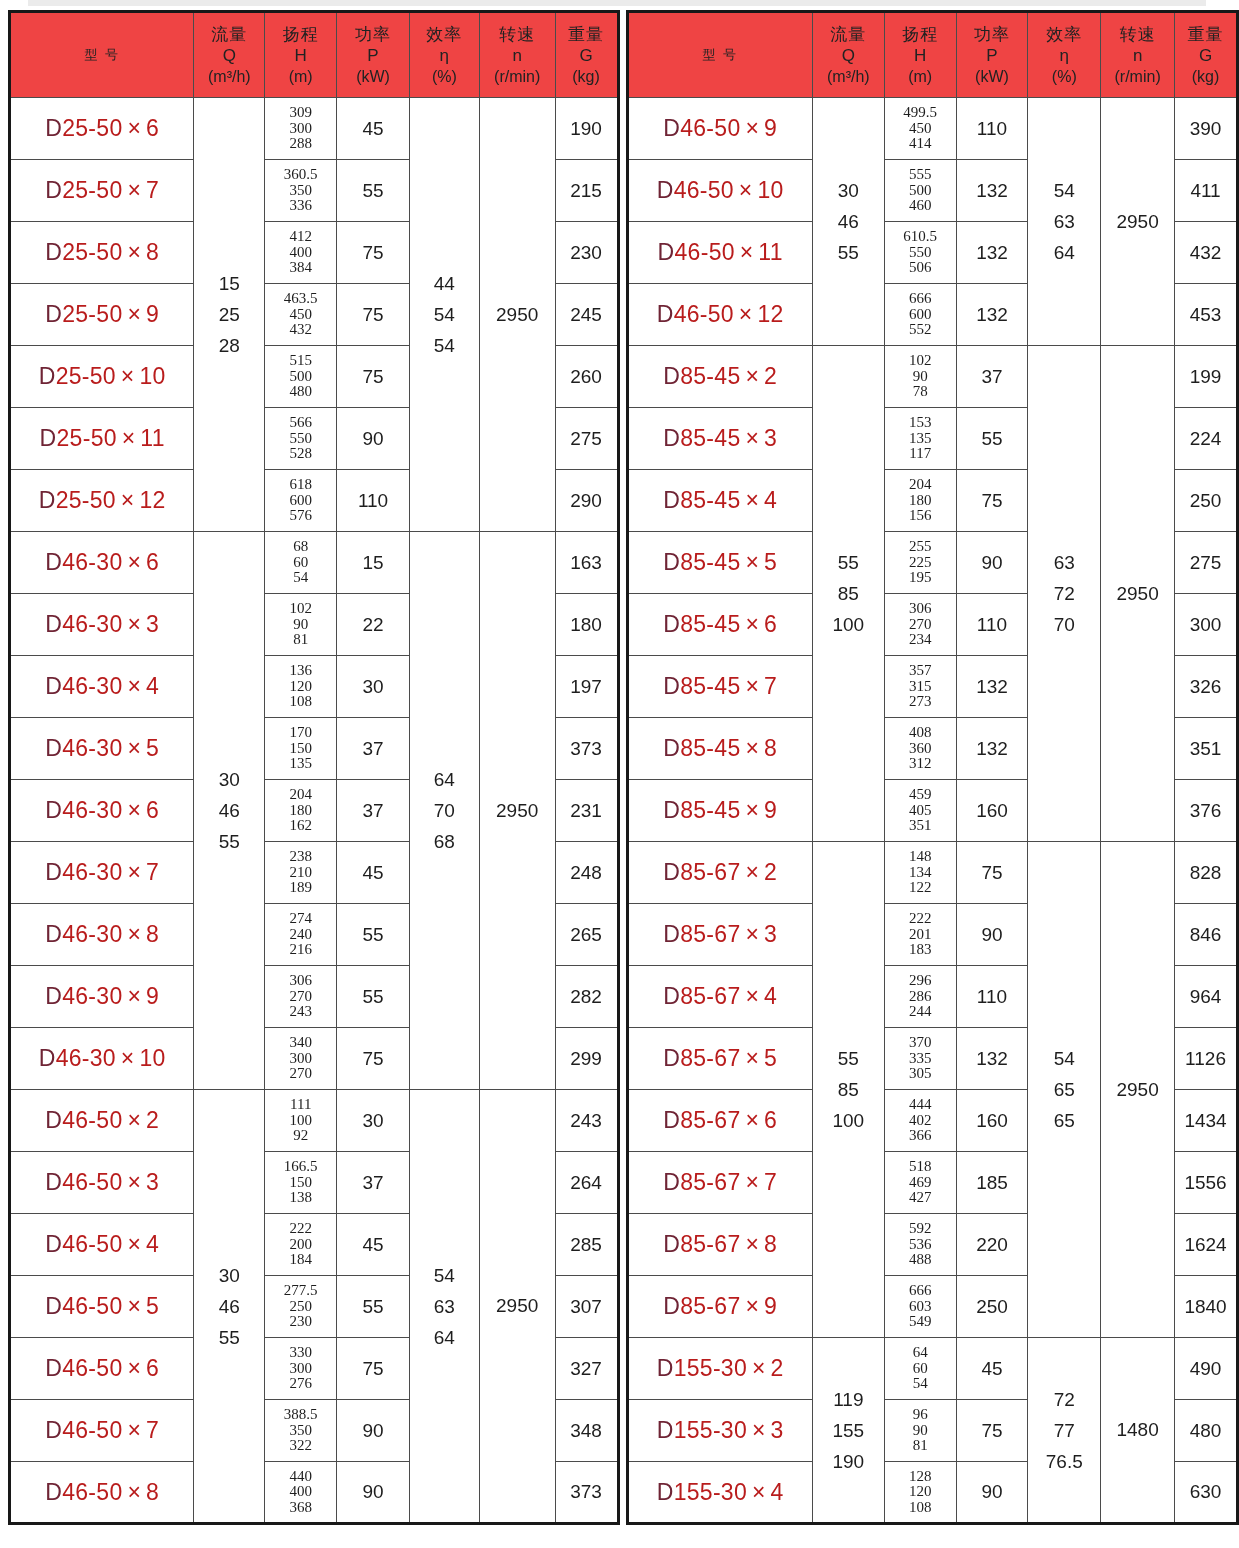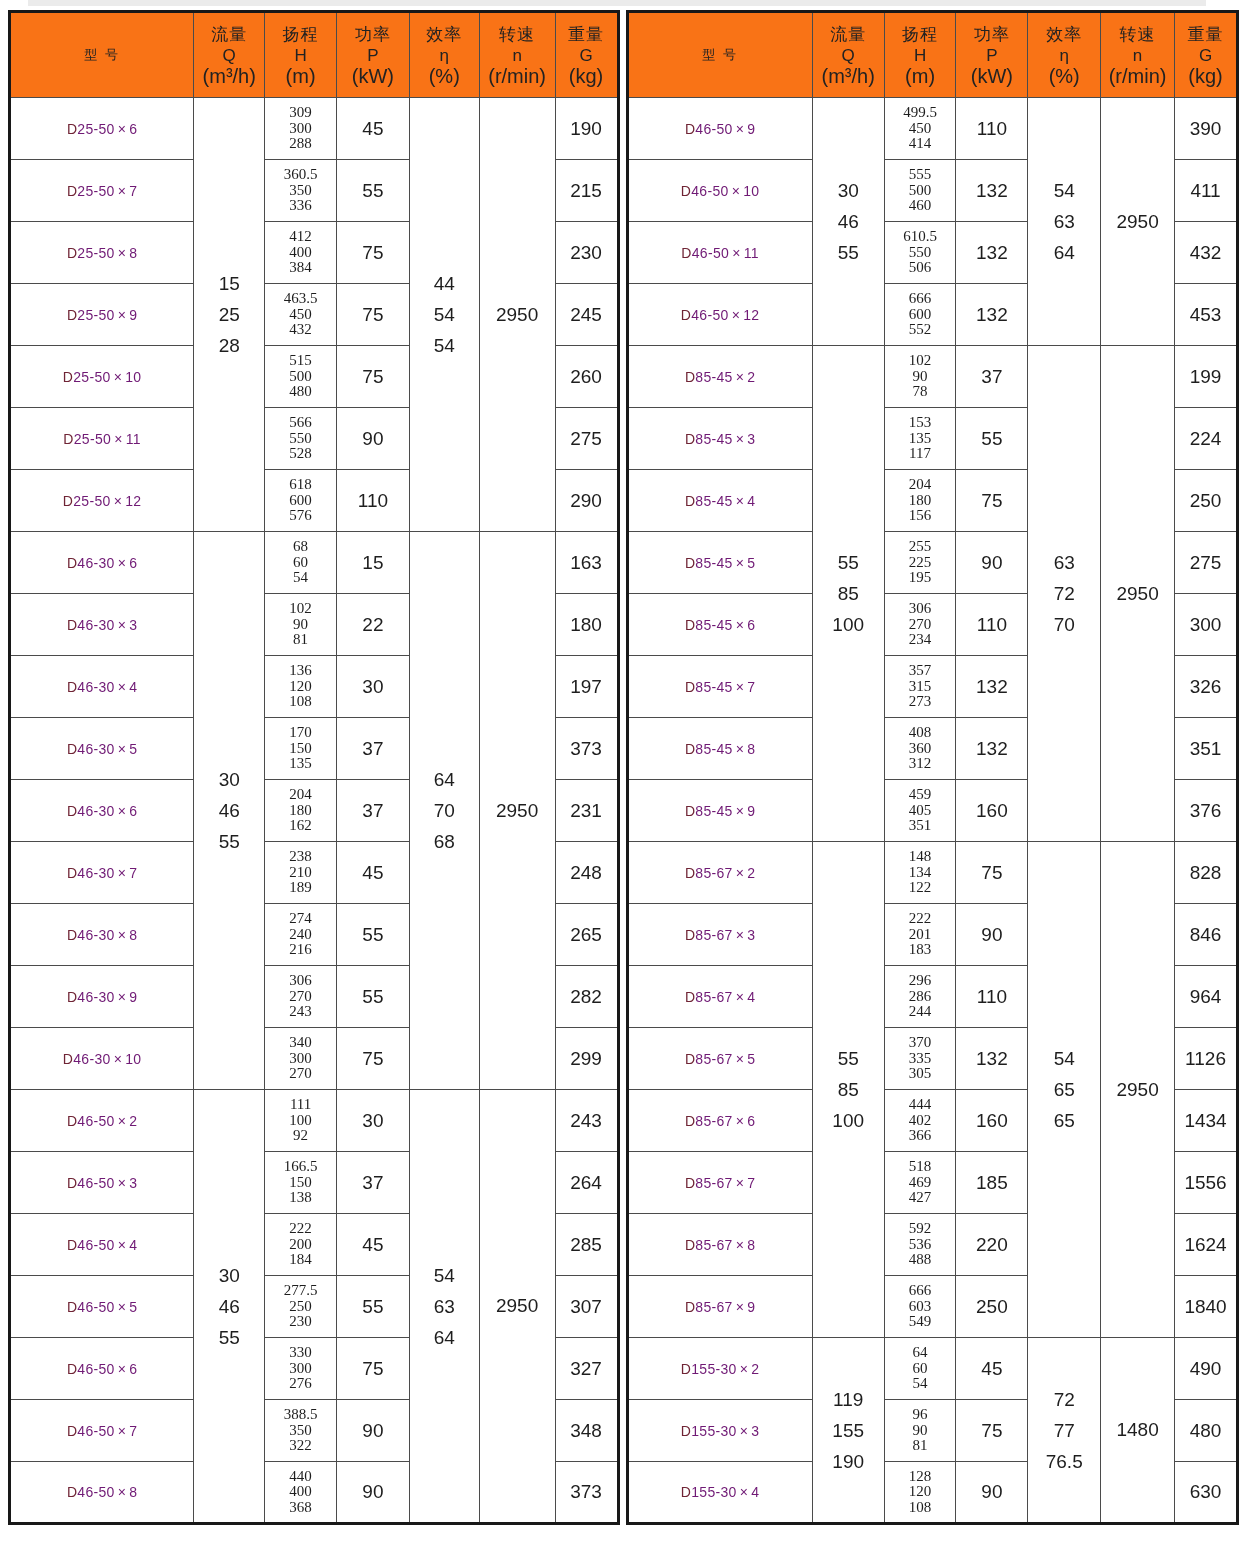--- a/index.html
+++ b/index.html
@@ -16,31 +16,31 @@
   .wrap {
     position:absolute; top:10px; left:8px;
     display:flex; gap:6px; align-items:flex-start;
   }
   table.spec {
     border-collapse:collapse; table-layout:fixed; background:#fff;
     border:3px solid #181818;
   }
   .spec th, .spec td { border:1px solid #4b4b4b; padding:0; }
   .spec thead th {
-    background:#f97316; height:84px; font-weight:400;
+    background:#ef4444; height:84px; font-weight:400;
     text-align:center; vertical-align:middle; color:#222;
   }
   .spec tbody tr { height:62px; }
   .spec td { text-align:center; vertical-align:middle; }
   .th-zh   { display:block; font-size:17px; line-height:22px; letter-spacing:1px; }
   .th-sym  { display:block; font-size:17px; line-height:20px; }
-  .th-unit { display:block; font-size:20px; line-height:21px; }
+  .th-unit { display:block; font-size:16px; line-height:21px; }
   .th-model { font-size:13px; letter-spacing:2px; }
   .model-cell { text-align:left; padding-left:29px; }
-  .model-text { display:block; font-size:14px; letter-spacing:0.3px; color:#701a75; }
+  .model-text { display:block; font-size:23px; letter-spacing:0.3px; color:#b91c1c; }
   .model-text::first-letter { color:#6f2435; }
   .heads  { font-size:15px; line-height:15.5px; white-space:pre-line;font-family:Liberation Serif, serif; }
   .num    { font-size:19px; }
   .stack3 { font-size:19px; line-height:31px; white-space:pre-line; }
 </style>
 </head>
 <body>
 
 <div class="scan-artifact"></div>
 

